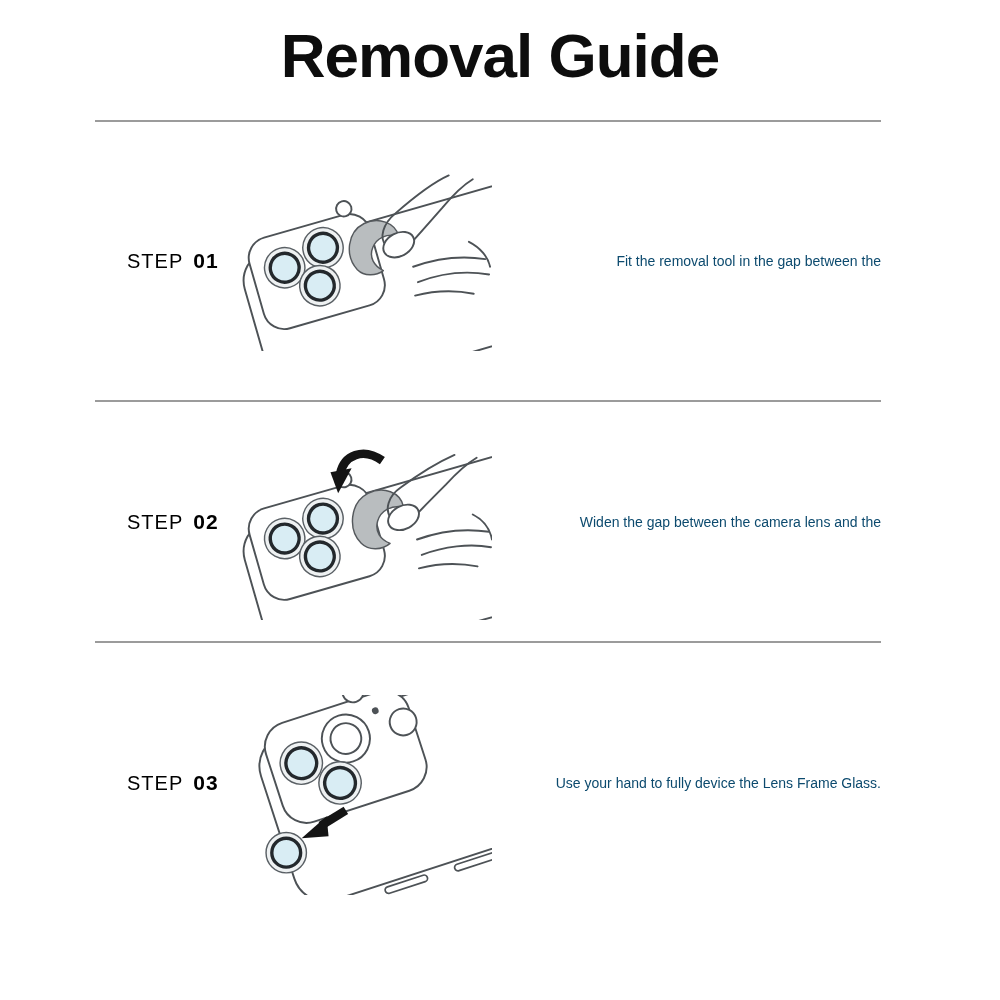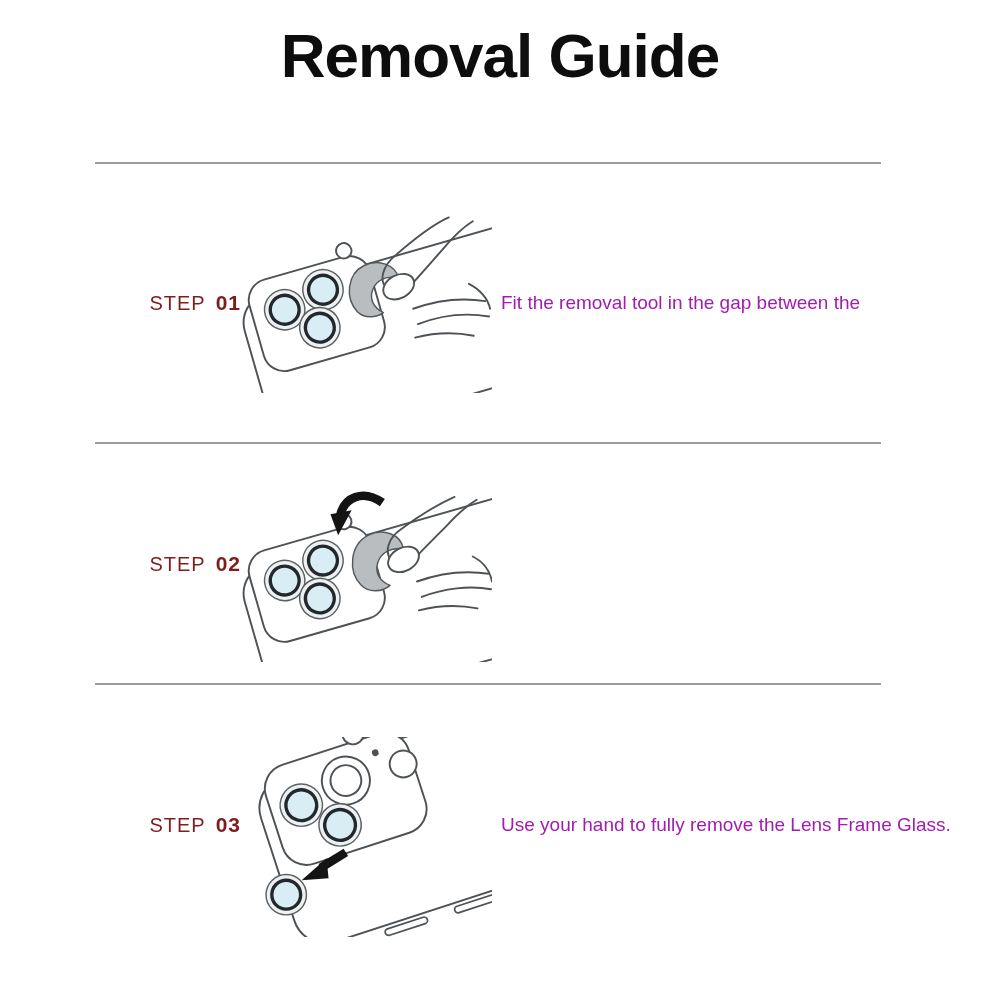--- a/index.html
+++ b/index.html
@@ -1,40 +1,40 @@
 <!DOCTYPE html>
 <html><head>
 <meta charset="utf-8">
 <style>
   * { margin:0; padding:0; box-sizing:border-box; }
   html,body { background:#ffffff; }
   body { font-family:"Liberation Sans", sans-serif; }
   .page { position:relative; width:1000px; height:1000px; background:#ffffff; overflow:hidden; }
 
-  .header { height:162px; display:flex; justify-content:center; align-items:flex-start; padding-top:22px;text-align:right; }
+  .header { height:120px; display:flex; justify-content:center; align-items:flex-start; padding-top:22px;text-align:right; }
   .title { font-size:62px; font-weight:bold; letter-spacing:-1px; color:#0d0d0d; line-height:1.1; }
 
   .content { margin-left:95px; width:786px; }
   .divider { height:2px; background:#9b9b9b; width:100%; }
 
   .step-row { display:flex; align-items:center; }
   .row-1 { height:278px; }
   .row-2 { height:239px; }
   .row-3 { height:280px; }
 
-  .step-label { width:146px; padding-left:32px; font-size:20px; color:#7f1d1d;
-                letter-spacing:1px; white-space:nowrap; flex:0 0 auto;text-align:right; }
+  .step-label { width:146px; padding-left:32px; font-size:20px; color:#000000;
+                letter-spacing:1px; white-space:nowrap; flex:0 0 auto; }
   .step-label .step-num { font-weight:bold; font-size:21px; margin-left:10px; letter-spacing:1px; }
 
   .illus-wrap { width:252px; flex:0 0 auto; display:flex; justify-content:center; align-items:center; }
   .row-2 .illus-wrap svg { margin-top:10px; }
   .row-3 .illus-wrap svg { margin-top:24px; }
 
   .desc-wrap { flex:1 1 auto; padding-left:8px; }
-  .dline { display:block; white-space:nowrap; font-size:19px; color:#a21caf; line-height:30px; }
+  .dline { display:block; white-space:nowrap; font-size:14px; color:#0c4a6e; line-height:30px;text-align:right; }
 
   
   .ln   { fill:#ffffff; stroke:#4d5256; stroke-width:2; stroke-linecap:round; stroke-linejoin:round; }
   .ln-n { fill:none;    stroke:#4d5256; stroke-width:2; stroke-linecap:round; stroke-linejoin:round; }
   .slot { fill:#ffffff; stroke:#4d5256; stroke-width:1.8; }
   .lens-outer { fill:#eef1f2; stroke:#5a6065; stroke-width:1.5; }
   .lens-ring  { fill:#d9edf4; stroke:#23282c; stroke-width:3.5; }
   .lens-bare  { fill:#ffffff; stroke:#4d5256; stroke-width:2; }
   .pick { fill:#b9bdbf; stroke:#55595d; stroke-width:1.5; stroke-linejoin:round; }
   .arr-stroke { fill:none; stroke:#141414; stroke-width:9; stroke-linecap:butt; }
@@ -131,20 +131,21 @@
             <path class="ln-n" d="M172 90 C182 79 198 63 212 49 C222 38 234 27 244 21"></path>
             <ellipse class="ln" cx="168" cy="83" rx="17" ry="12" transform="rotate(-28 168 83)"></ellipse>
             <path class="ln-n" d="M182 106 C204 98 231 94 257 98"></path>
             <path class="ln-n" d="M187 122 C210 113 237 110 259 114"></path>
             <path class="ln-n" d="M184 136 C203 131 225 130 245 134"></path>
             <path class="ln-n" d="M240 80 C252 86 258 96 260 106"></path>
           </g>
         </svg>
       </div>
       <div class="desc-wrap">
+        <span class="dline">Widen the gap between the camera lens and the</span>
       </div>
     </div>
 
     <div class="divider"></div>
 
     <div class="step-row row-3">
       <div class="step-label">
         <span>STEP</span><span class="step-num">03</span>
       </div>
       <div class="illus-wrap">
@@ -174,18 +175,18 @@
             <path class="arr-stroke" d="M108 116 L82 132" stroke="#141414"></path>
             <polygon class="arr-fill" points="62,145 88,122 90,143" fill="#141414"></polygon>
           </g>
           <g>
             <circle class="lens-outer" cx="46" cy="160" r="21"></circle>
             <circle class="lens-ring" cx="46" cy="160" r="15" fill="#d9edf4"></circle>
           </g>
         </svg>
       </div>
       <div class="desc-wrap">
-        <span class="dline">Use your hand to fully remove the Lens Frame Glass.</span>
+        <span class="dline">Use your hand to fully device the Lens Frame Glass.</span>
       </div>
     </div>
 
   </div>
 </div>
 
 </body></html>

